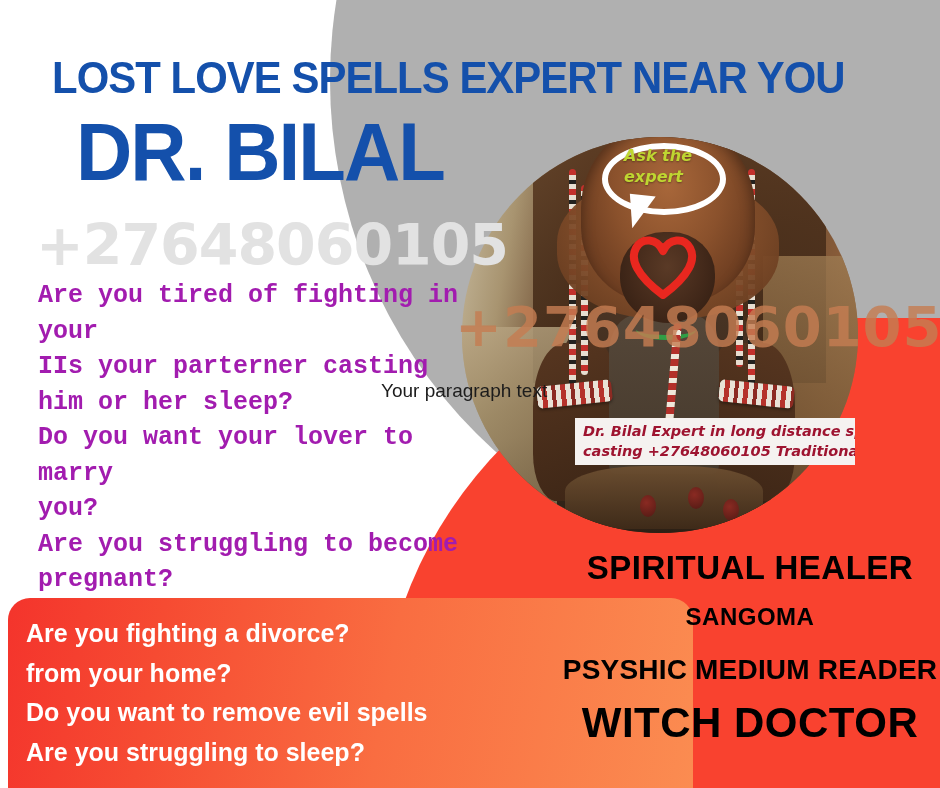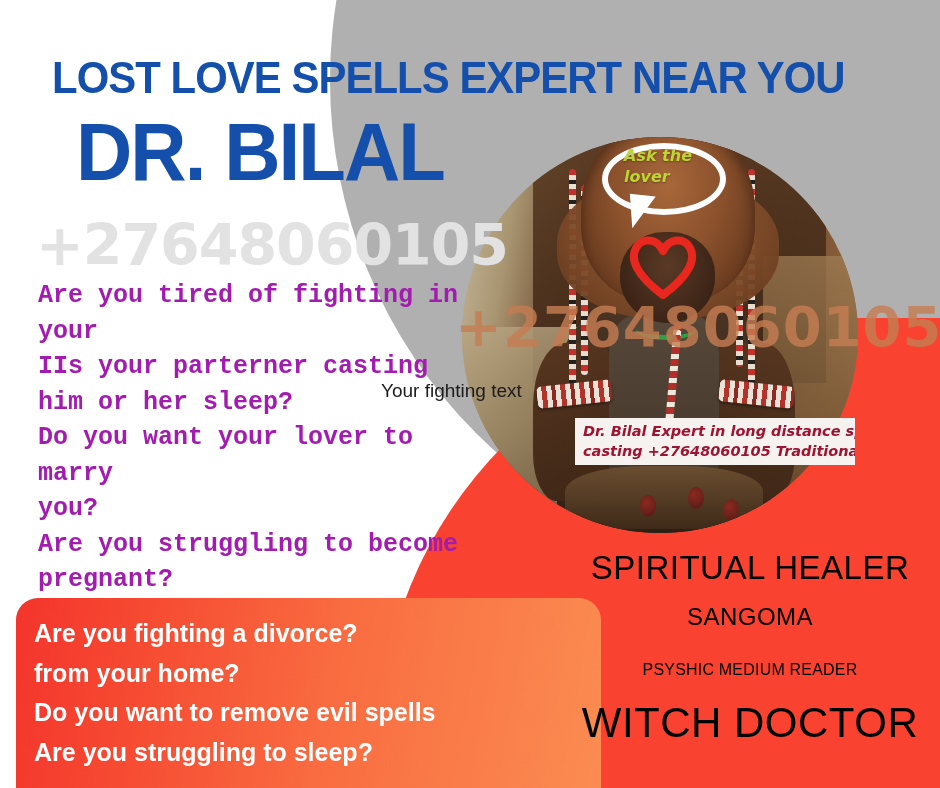--- a/index.html
+++ b/index.html
@@ -292,22 +292,22 @@
     z-index: 11;
     font-family: "Liberation Sans", sans-serif;
     font-size: 19px;
     color: #1c1c1c;
     white-space: nowrap;
   }
 
   
   .orange-box {
     position: absolute;
-    left: 16px; top: 598px;
-    width: 585px;
+    left: 8px; top: 598px;
+    width: 685px;
     height: 190px;
     border-radius: 22px 22px 0 0;
     background: linear-gradient(100deg, #f4342c 0%, #f64b32 22%, #f96d41 55%, #fb8c51 100%);
     z-index: 12;
     overflow: hidden;
   }
   .orange-list {
     position: absolute;
     left: 18px; top: 16px;
     width: 545px;
@@ -320,25 +320,25 @@
 
   
   .services {
     position: absolute;
     left: 560px; top: 546px;
     width: 380px;
     z-index: 13;
     text-align: center;
     color: #000000;
     font-family: "Liberation Sans", sans-serif;
-    font-weight: normal;
+    font-weight: bold;
   }
   .svc-1 { font-size: 33px; line-height: 44px; letter-spacing: .5px; }
   .svc-2 { font-size: 24px; line-height: 54px; letter-spacing: .5px; }
-  .svc-3 { font-size: 16px; line-height: 52px; letter-spacing: .2px; }
+  .svc-3 { font-size: 28px; line-height: 52px; letter-spacing: .2px; }
   .svc-4 { font-size: 42px; line-height: 54px; letter-spacing: .5px; }
 </style>
 </head>
 <body>
 
 <div id="poster">
 
   <div class="bg-gray"></div>
   <div class="bg-red"></div>
 
@@ -367,21 +367,21 @@
     <div class="ph-band left"></div>
     <div class="ph-band right"></div>
 
     <div class="ph-obj"></div>
     <div class="ph-obj-dot" style="left:45%;bottom:4%"></div>
     <div class="ph-obj-dot" style="left:57%;bottom:6%"></div>
     <div class="ph-obj-dot" style="left:66%;bottom:3%"></div>
 
     <div class="bubble-tail"></div>
     <div class="bubble"></div>
-    <div class="bubble-text">Ask the lover</div>
+    <div class="bubble-text">Ask the expert</div>
 
     <svg class="heart" viewBox="0 0 70 64">
       <path d="M35 60 C 8 40, 2 24, 8 13 C 14 2, 29 3, 35 16 C 41 3, 56 2, 62 13 C 68 24, 62 40, 35 60 Z" fill="none" stroke="#e8271f" stroke-width="8" stroke-linejoin="round"></path>
     </svg>
   </div>
 
   <div class="photo-phone">+27648060105</div>
 
   <div class="photo-banner">
     <div>Dr. Bilal Expert in long distance spells</div>
@@ -395,21 +395,21 @@
   <div class="blue-list">
     <div>Are you tired of fighting in your</div>
     <div>IIs your parterner casting</div>
     <div>him or her sleep?</div>
     <div>Do you want your lover to marry</div>
     <div>you?</div>
     <div>Are you struggling to become</div>
     <div>pregnant?</div>
   </div>
 
-  <div class="para-text">Your fighting text</div>
+  <div class="para-text">Your paragraph text</div>
 
   <div class="orange-box">
     <div class="orange-list">
       <div>Are you fighting a divorce?</div>
       <div>from your home?</div>
       <div>Do you want to remove evil spells</div>
       <div>Are you struggling to sleep?</div>
     </div>
   </div>
 

